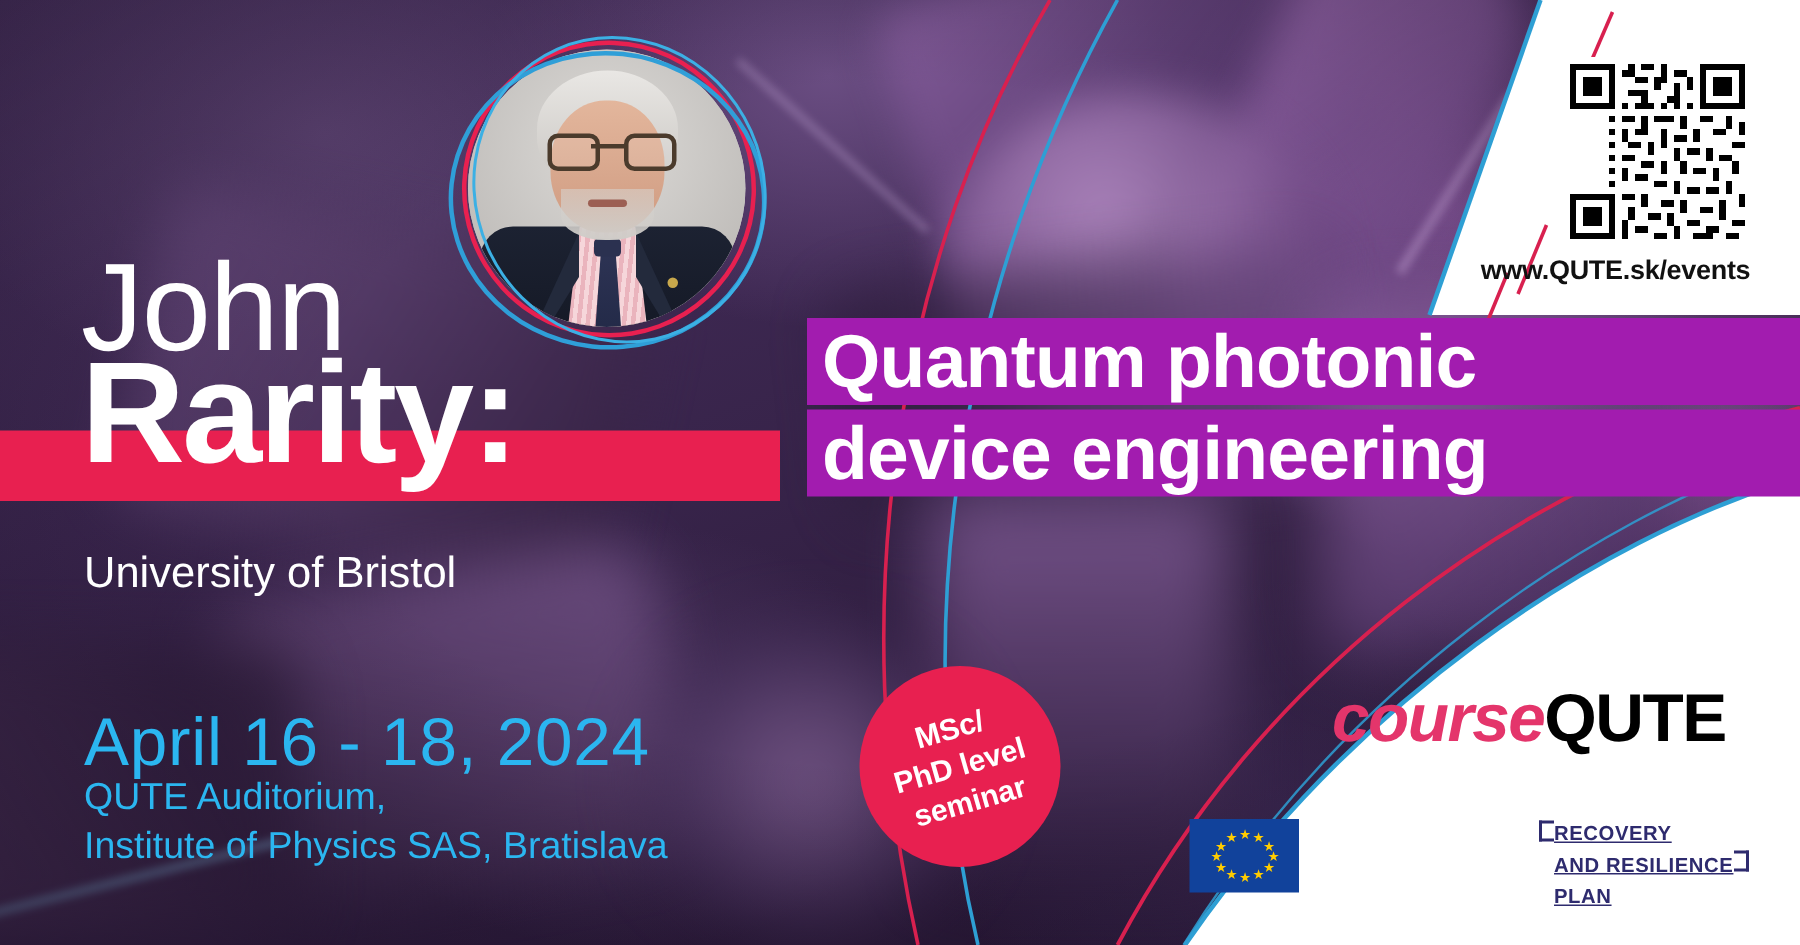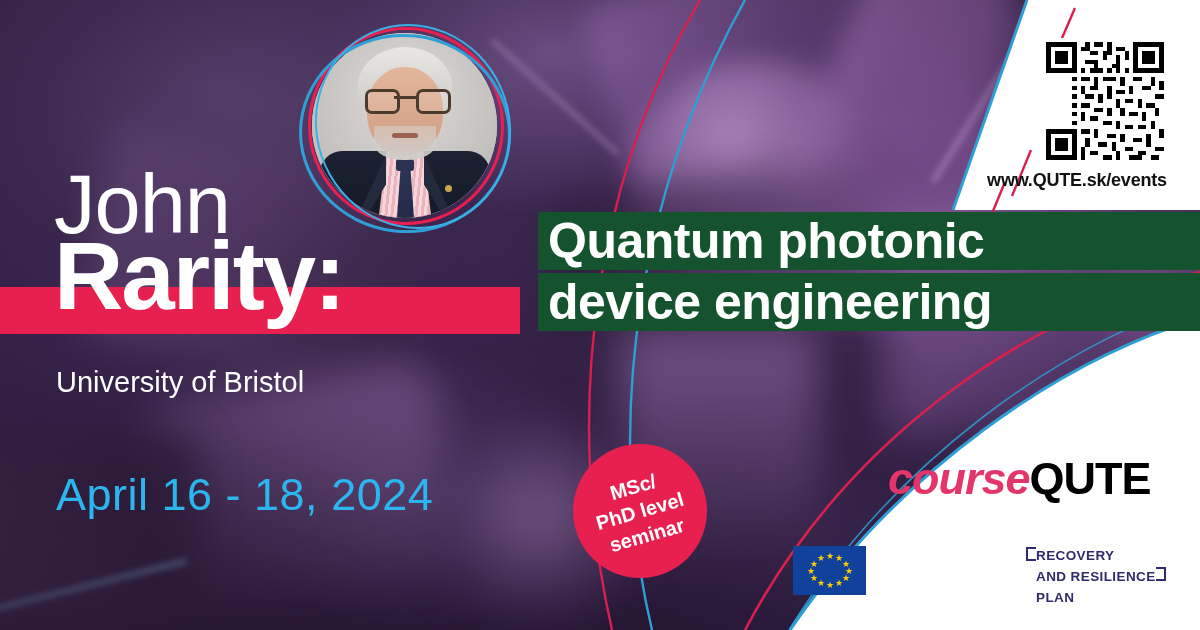--- a/index.html
+++ b/index.html
@@ -56,21 +56,21 @@
   .name-last{position:absolute;left:54px;top:228px;font-size:96px;line-height:1;
     font-weight:700;color:#fff;letter-spacing:-2px;}
   .affiliation{position:absolute;left:56px;top:366px;font-size:29px;font-weight:400;color:#fff;}
   .date{position:absolute;left:56px;top:469px;font-size:45px;font-weight:400;color:#2bb6f0;
     letter-spacing:.5px;}
   .venue{position:absolute;left:56px;top:515px;font-size:25px;font-weight:400;color:#2bb6f0;
     line-height:1.32;}
 
   
   .title-wrap{position:absolute;left:538px;top:212px;width:662px;}
-  .title-line{display:block;background:#14532d;color:#fff;font-weight:700;font-size:50px;
+  .title-line{display:block;background:#a21caf;color:#fff;font-weight:700;font-size:50px;
     line-height:58px;padding:0 8px 0 10px;letter-spacing:-.5px;white-space:nowrap;}
   .title-line + .title-line{margin-top:3px;}
 
   
   .portrait-wrap{position:absolute;left:312px;top:33px;width:185px;height:185px;}
   .portrait{position:absolute;inset:0;border-radius:50%;overflow:hidden;
     background:#c9c7c4;}
   .p-bg{position:absolute;inset:0;background:radial-gradient(circle at 50% 35%,#dcdad7,#b5b2af);}
   .p-hair{position:absolute;left:46px;top:14px;width:94px;height:78px;border-radius:50% 50% 42% 42%;
     background:linear-gradient(180deg,#e9e7e4,#c9c6c2);}
@@ -128,21 +128,21 @@
   .eu-flag{position:relative;width:73px;height:49px;background:#11429b;}
   .eu-star{position:absolute;width:7px;height:7px;color:#ffcc00;font-size:9px;line-height:7px;
     text-align:center;}
   .eu-txt{font-size:15px;font-weight:700;color:#11429b;line-height:1.35;}
 
   .rrp{position:absolute;left:1036px;top:546px;font-size:13.5px;font-weight:700;color:#2e2b6e;
     line-height:1.55;letter-spacing:.4px;}
   .rrp .brkL,.rrp .brkR{position:absolute;width:8px;height:10px;border-color:#2e2b6e;}
   .rrp .brkL{left:-10px;top:1px;border-left:2.5px solid;border-top:2.5px solid;border-bottom:2.5px solid;}
   .rrp .brkR{right:-10px;top:21px;border-right:2.5px solid;border-top:2.5px solid;border-bottom:2.5px solid;}
-  .rrp-inner{position:relative;display:inline-block;}
+  .rrp-inner{position:relative;display:inline-block;text-decoration:underline;}
 </style>
 </head>
 <body>
 
 <div id="poster">
 
   <div class="bg-base"></div>
   <div class="blob b1"></div>
   <div class="blob b2"></div>
   <div class="blob b3"></div>
@@ -175,20 +175,24 @@
     <line x1="1075" y1="8" x2="1056" y2="52" stroke="#d8204f" stroke-width="2.4"></line>
     <line x1="1031" y1="150" x2="1012" y2="196" stroke="#d8204f" stroke-width="2.4"></line>
     <line x1="1005" y1="182" x2="986" y2="228" stroke="#d8204f" stroke-width="2.4"></line>
   </svg>
 
   <div class="pink-band"></div>
   <div class="name-first">John</div>
   <div class="name-last">Rarity:</div>
   <div class="affiliation">University of Bristol</div>
   <div class="date">April 16 - 18, 2024</div>
+  <div class="venue">
+    <div>QUTE Auditorium,</div>
+    <div>Institute of Physics SAS, Bratislava</div>
+  </div>
 
   <div class="title-wrap">
     <span class="title-line">Quantum photonic</span>
     <span class="title-line">device engineering</span>
   </div>
 
   <div class="portrait-wrap">
     <div class="portrait">
       <div class="p-bg"></div>
       <div class="p-suit"></div>

